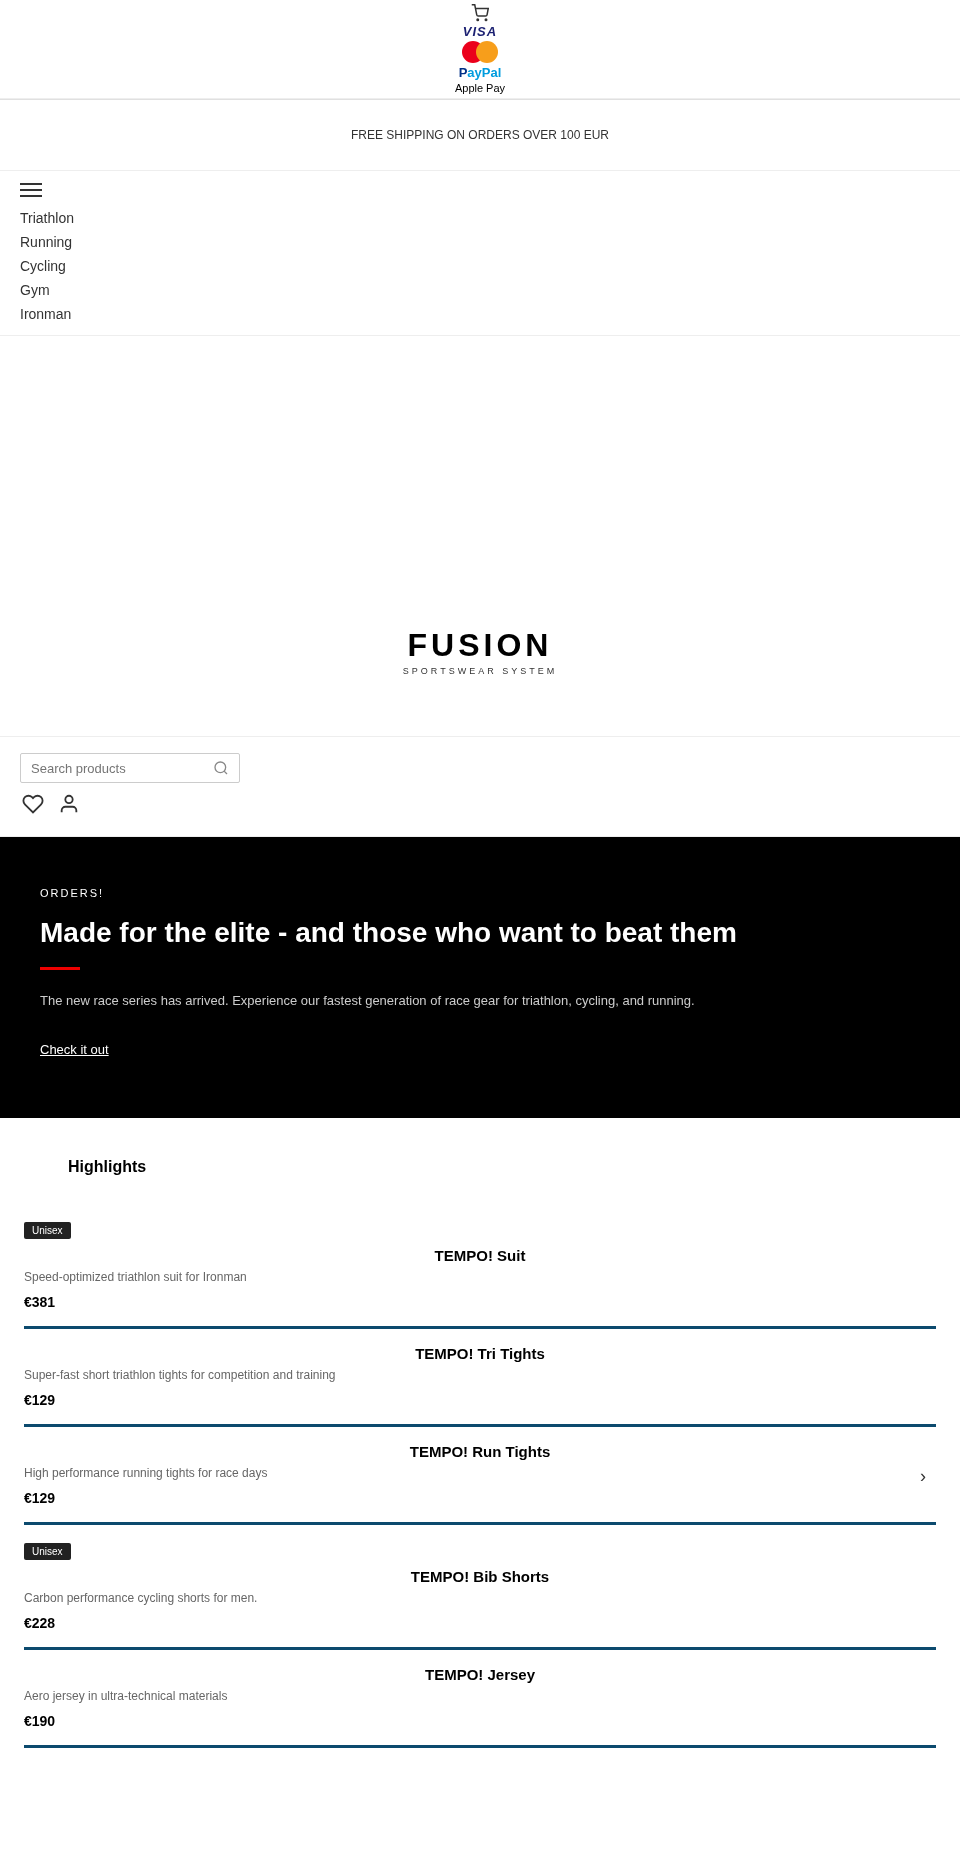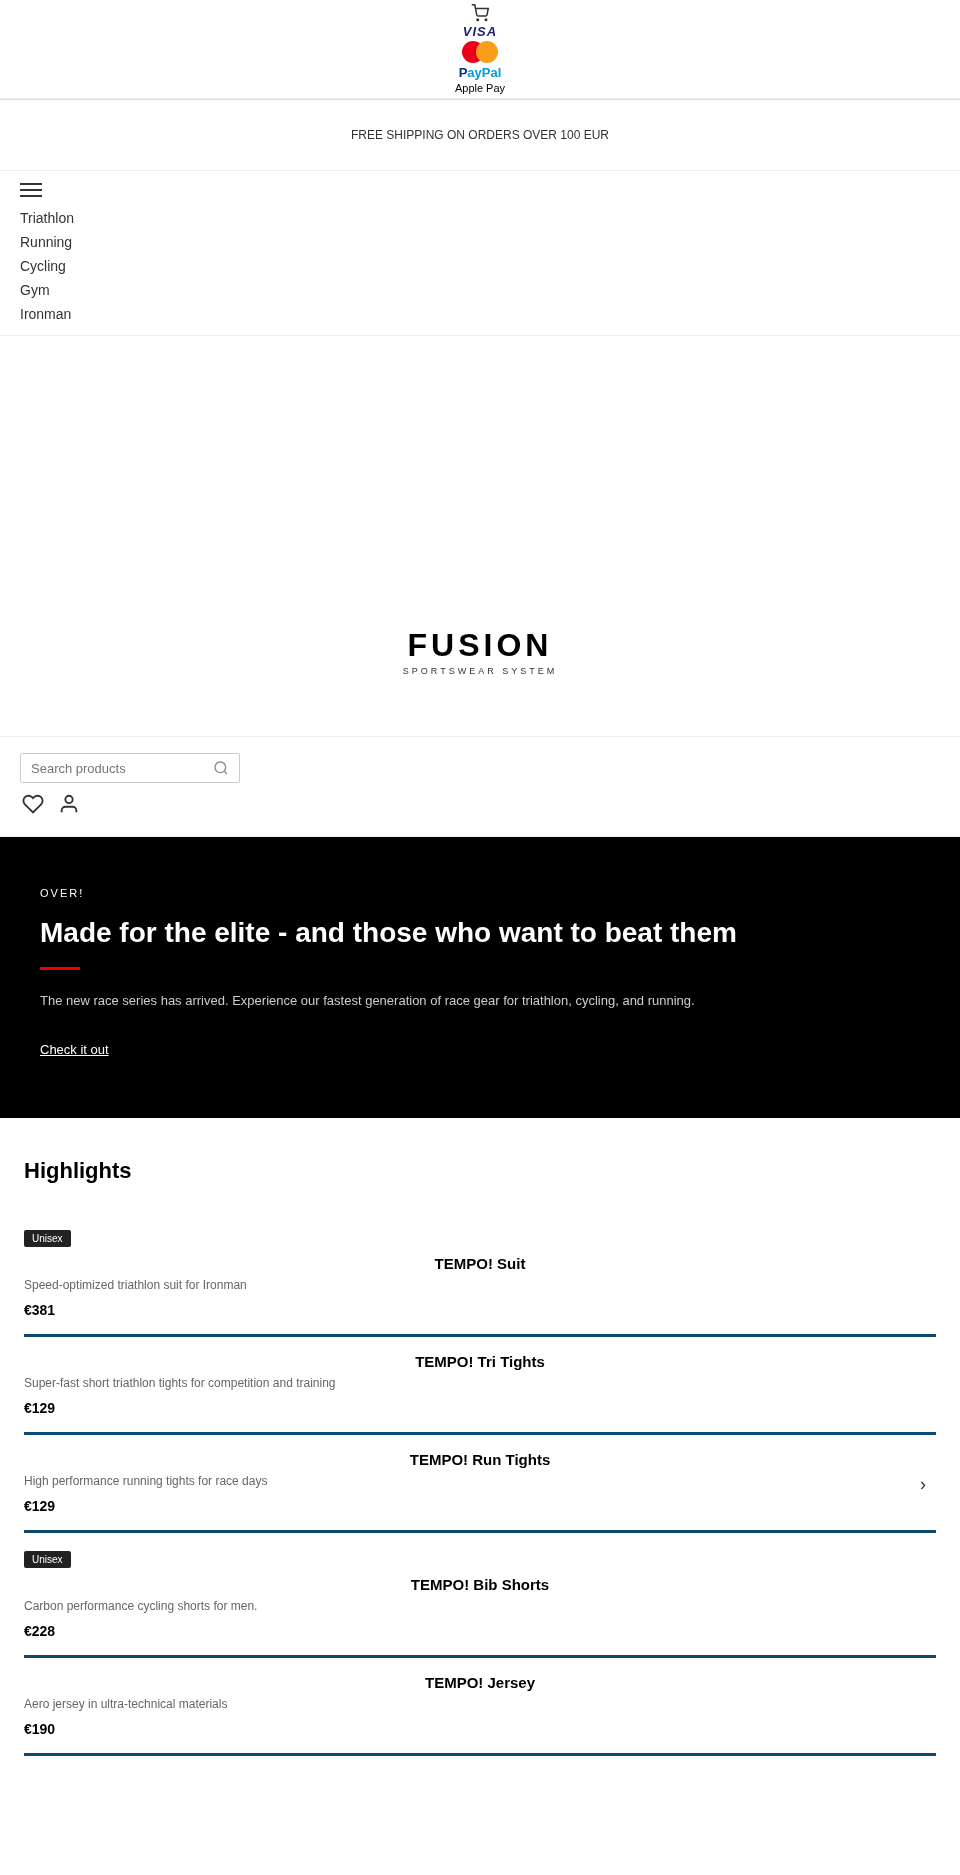--- a/index.html
+++ b/index.html
@@ -206,24 +206,25 @@
       cursor: pointer;
       background: none;
       border: none;
     }
 
     
     .highlights-section {
       padding: 40px 24px;
     }
     .highlights-title {
-      font-size: 22px;
+      font-size: 16px;
       font-weight: 700;
       margin-bottom: 28px;
       color: #000;
+      margin-left: 44px;
     }
 
     
     .product-list {
       position: relative;
     }
     .product-item {
       padding: 16px 0;
       border-bottom: 3px solid #0c4a6e;
     }
@@ -350,21 +351,21 @@
     <button class="icon-btn">
       <svg width="22" height="22" viewBox="0 0 24 24" fill="none" stroke="#333" stroke-width="2">
         <path d="M20 21v-2a4 4 0 0 0-4-4H8a4 4 0 0 0-4 4v2"></path>
         <circle cx="12" cy="7" r="4"></circle>
       </svg>
     </button>
   </div>
 </div>
 
 <div class="hero-banner">
-  <div class="hero-tag">OVER!</div>
+  <div class="hero-tag">ORDERS!</div>
   <h1 class="hero-title">Made for the elite - and those who want to beat them</h1>
   <div class="hero-underline"></div>
   <p class="hero-description">The new race series has arrived. Experience our fastest generation of race gear for triathlon, cycling, and running.</p>
   <button class="hero-cta">Check it out</button>
 </div>
 
 <div class="highlights-section">
   <h2 class="highlights-title">Highlights</h2>
 
   <div class="product-list">

